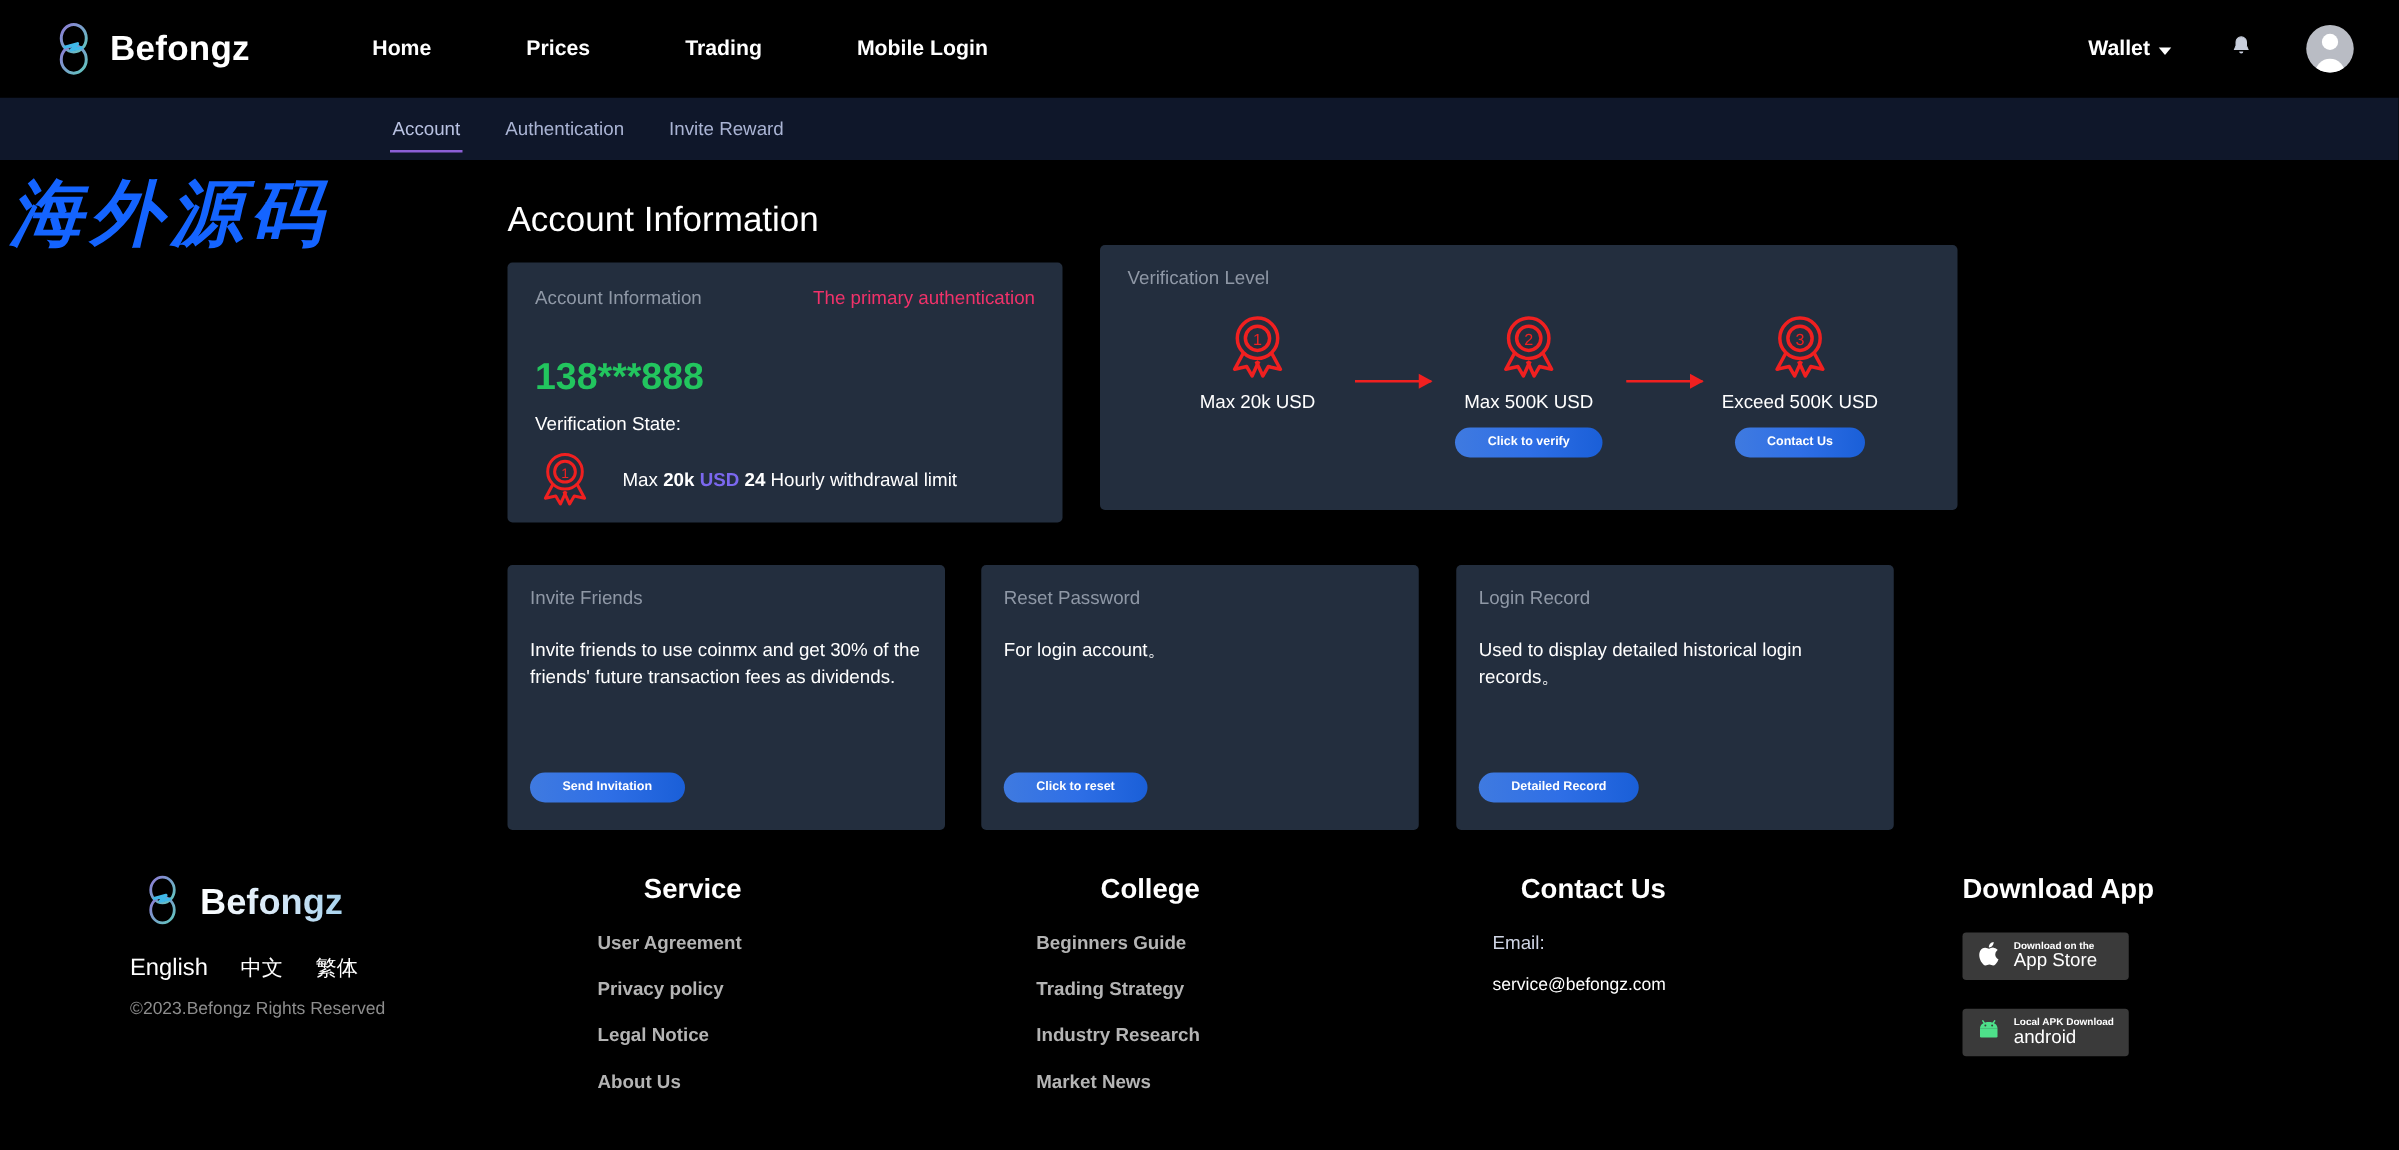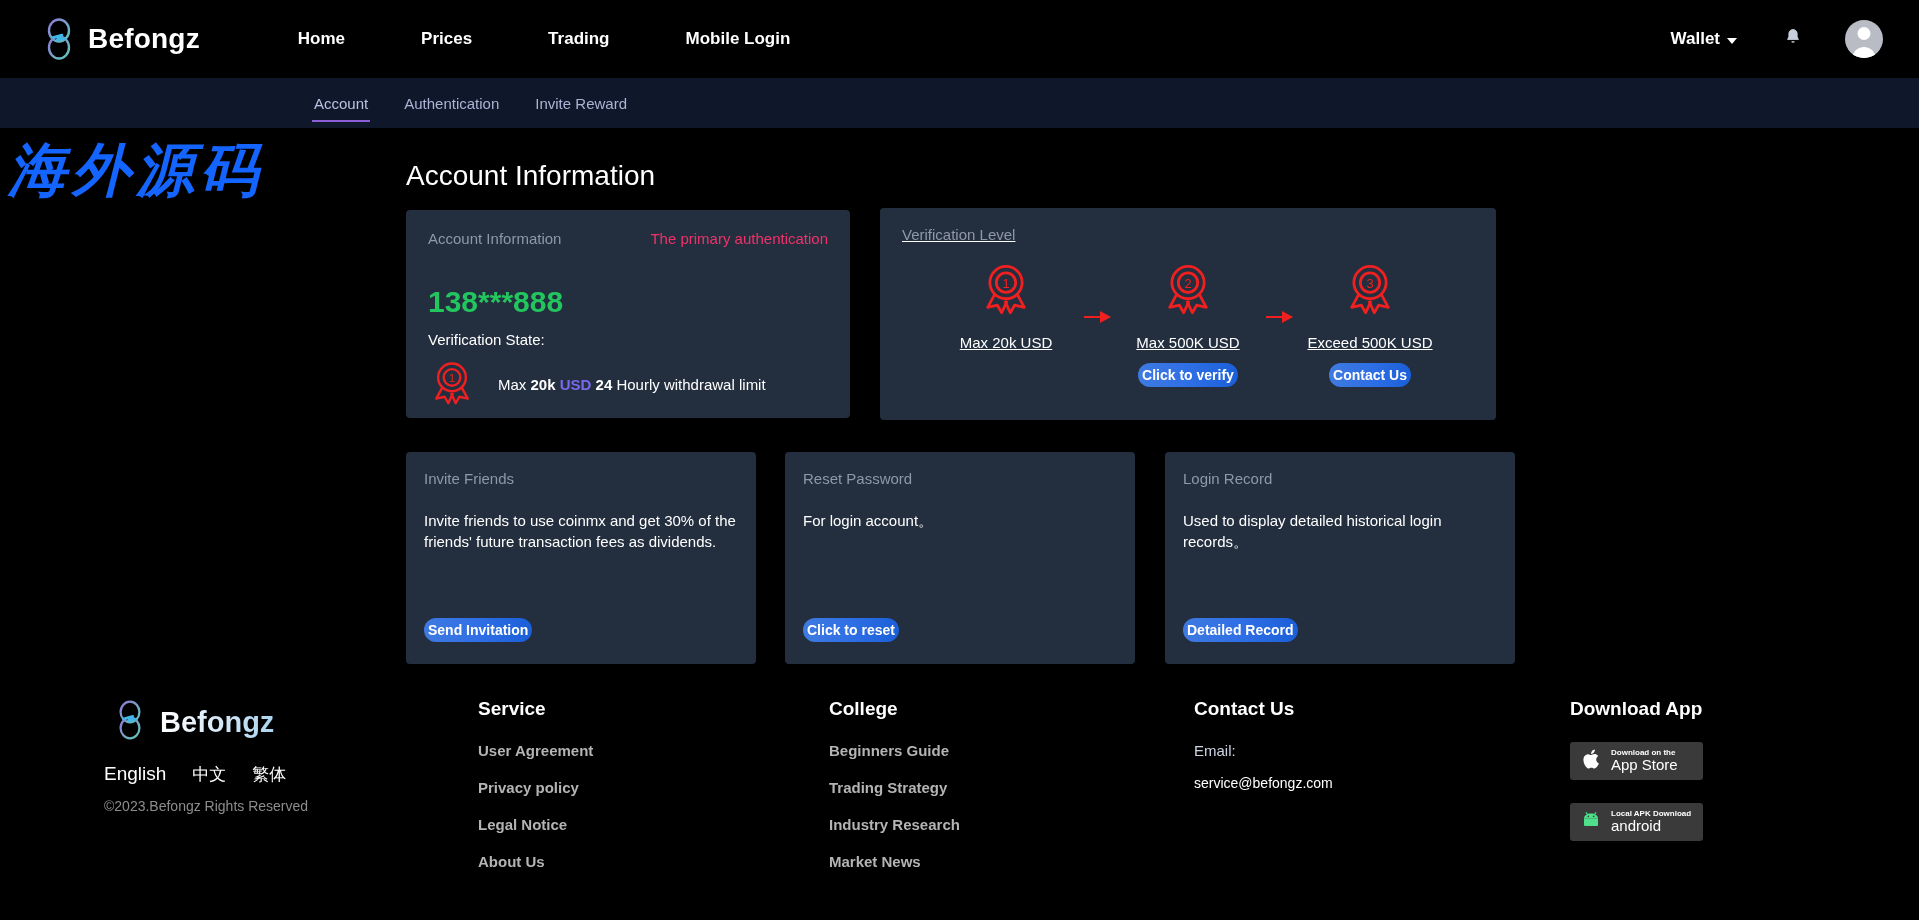--- a/index.html
+++ b/index.html
@@ -97,24 +97,24 @@
   .acct-head { display: flex; justify-content: space-between; align-items: flex-start; }
   .acct-tag { color: #f0326a; font-size: 15px; }
   .acct-phone { font-size: 30px; font-weight: bold; margin-top: 38px; color: #22c55e; }
   .acct-vstate { font-size: 15px; margin-top: 12px; color: #ffffff; }
   .acct-row { display: flex; align-items: center; margin-top: 10px; }
   .acct-limit { font-size: 15px; margin-left: 22px; color: #ffffff; }
   .acct-limit b { font-weight: bold; }
   .acct-limit .usd { color: #7b68ee; font-weight: bold; margin-top: 11px; }
 
   
-  #verify-card { left: 880px; top: 208px; width: 616px; height: 212px; padding: 18px 22px; text-decoration: underline; }
+  #verify-card { left: 880px; top: 196px; width: 686px; height: 212px; padding: 18px 22px; }
   .levels { display: flex; align-items: flex-start; margin-top: 16px; padding: 0 34px; }
   .level { width: 140px; text-align: center; position: relative; }
-  .level-name { font-size: 15px; color: #ffffff; margin-top: 14px; white-space: nowrap; }
+  .level-name { font-size: 15px; color: #ffffff; margin-top: 4px; white-space: nowrap; }
   .arrow {
     flex: 1; height: 2px; background: #f02020; margin-top: 56px;
     position: relative; max-width: 92px; margin-left: 8px; margin-right: 8px;
   }
   .arrow::after {
     content: ""; position: absolute; right: -1px; top: -5px;
     border-left: 11px solid #f02020;
     border-top: 6px solid transparent; border-bottom: 6px solid transparent;
   }
   .level .btn { margin-top: 12px; }
@@ -126,22 +126,22 @@
   #login-card  { left: 1165px; }
   .small-card .desc {
     font-size: 15px; line-height: 21px; color: #ffffff; margin-top: 22px;
   }
   .small-card .btn { position: absolute; left: 18px; bottom: 22px; }
 
   
   .btn {
     display: inline-block; border: none; border-radius: 14px;
     background: linear-gradient(90deg, #3f7ae0 0%, #2f6fe6 50%, #1a5fd8 100%);
-    color: #ffffff; font-size: 14px; font-weight: bold;
-    padding: 5px 4px; cursor: pointer; white-space: nowrap;
+    color: #ffffff; font-size: 10px; font-weight: bold;
+    padding: 5px 26px; cursor: pointer; white-space: nowrap;
     font-family: "Liberation Sans", sans-serif; line-height: 14px;
   }
 
   
   .footer {
     position: absolute; left: 0; top: 668px; width: 1919px; height: 252px;
     background: #000000;
   }
   .f-brand { position: absolute; left: 114px; top: 32px; display: flex; align-items: center; }
   .f-brand-name {
@@ -150,21 +150,21 @@
     -webkit-background-clip: text; background-clip: text; color: transparent;
   }
   .f-langs { position: absolute; left: 104px; top: 95px; display: flex; align-items: baseline; }
   .f-langs span { font-size: 19px; color: #ffffff; margin-right: 26px; cursor: pointer; }
   .f-langs span.cjk { font-size: 17px; }
   .f-copy {
     position: absolute; left: 104px; top: 128px; width: 210px;
     font-size: 14px; color: #8d8d8d; line-height: 20px;
   }
   .f-col { position: absolute; top: 30px; }
-  .f-col-title { font-size: 19px; font-weight: bold; color: #ffffff; margin-bottom: 22px; }
+  .f-col-title { font-size: 22px; font-weight: bold; color: #ffffff; margin-bottom: 22px; text-align: right; }
   .f-col a {
     display: block; font-size: 15px; font-weight: bold; color: #b4b4b4;
     text-decoration: none; margin-bottom: 20px; white-space: nowrap;
   }
   #col-service { left: 478px; }
   #col-college { left: 829px; }
   #col-contact { left: 1194px; }
   .f-email-label { font-size: 15px; color: #cfd4e4; margin-bottom: 16px; }
   .f-email-val { font-size: 14px; color: #ffffff; }
   #col-download { left: 1570px; }

